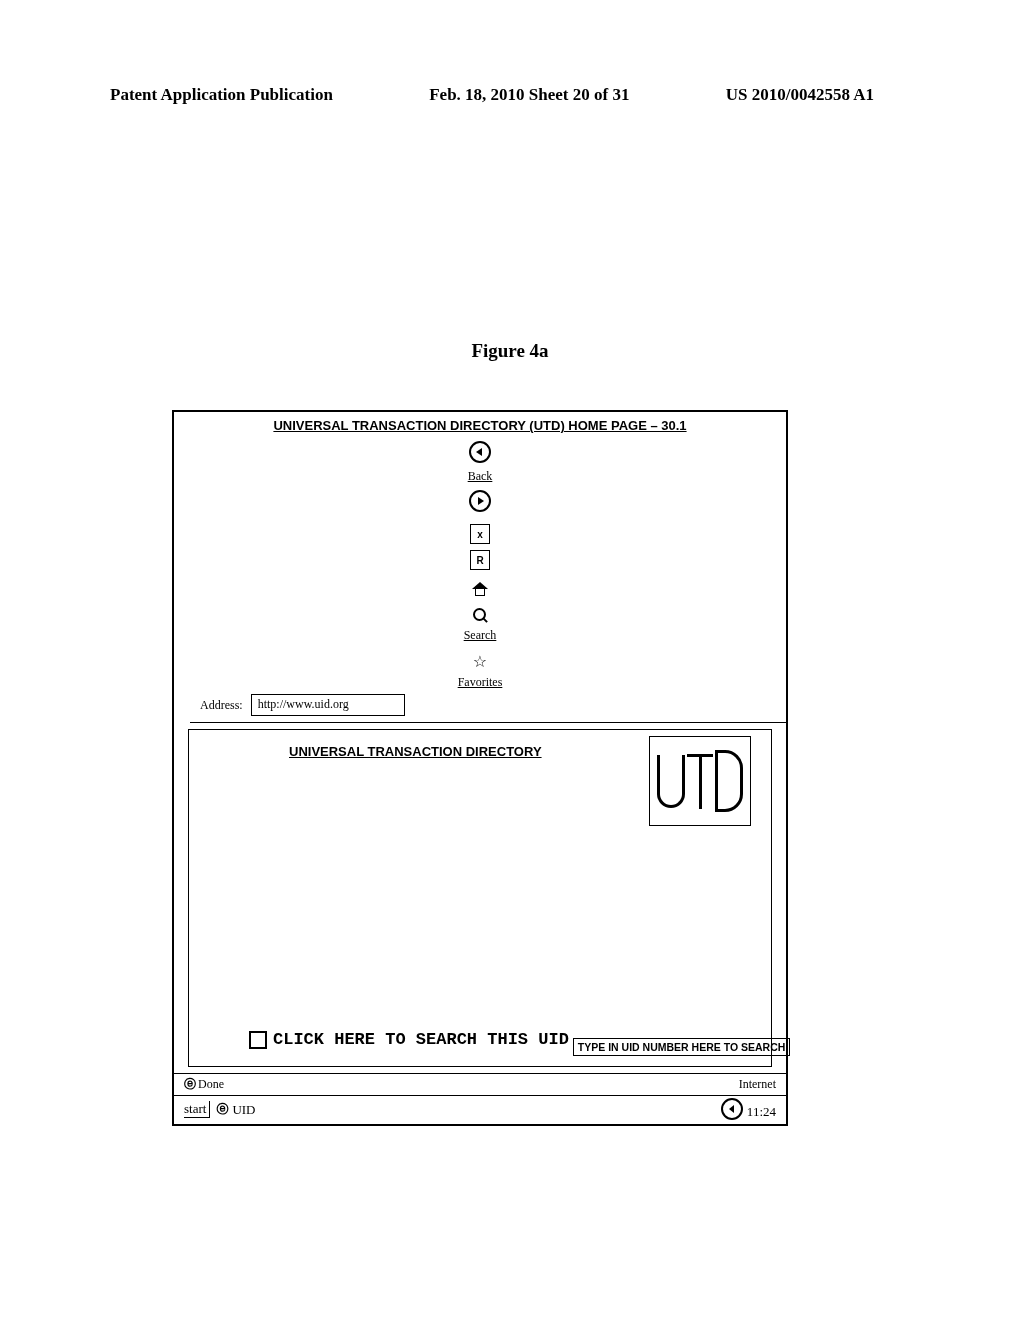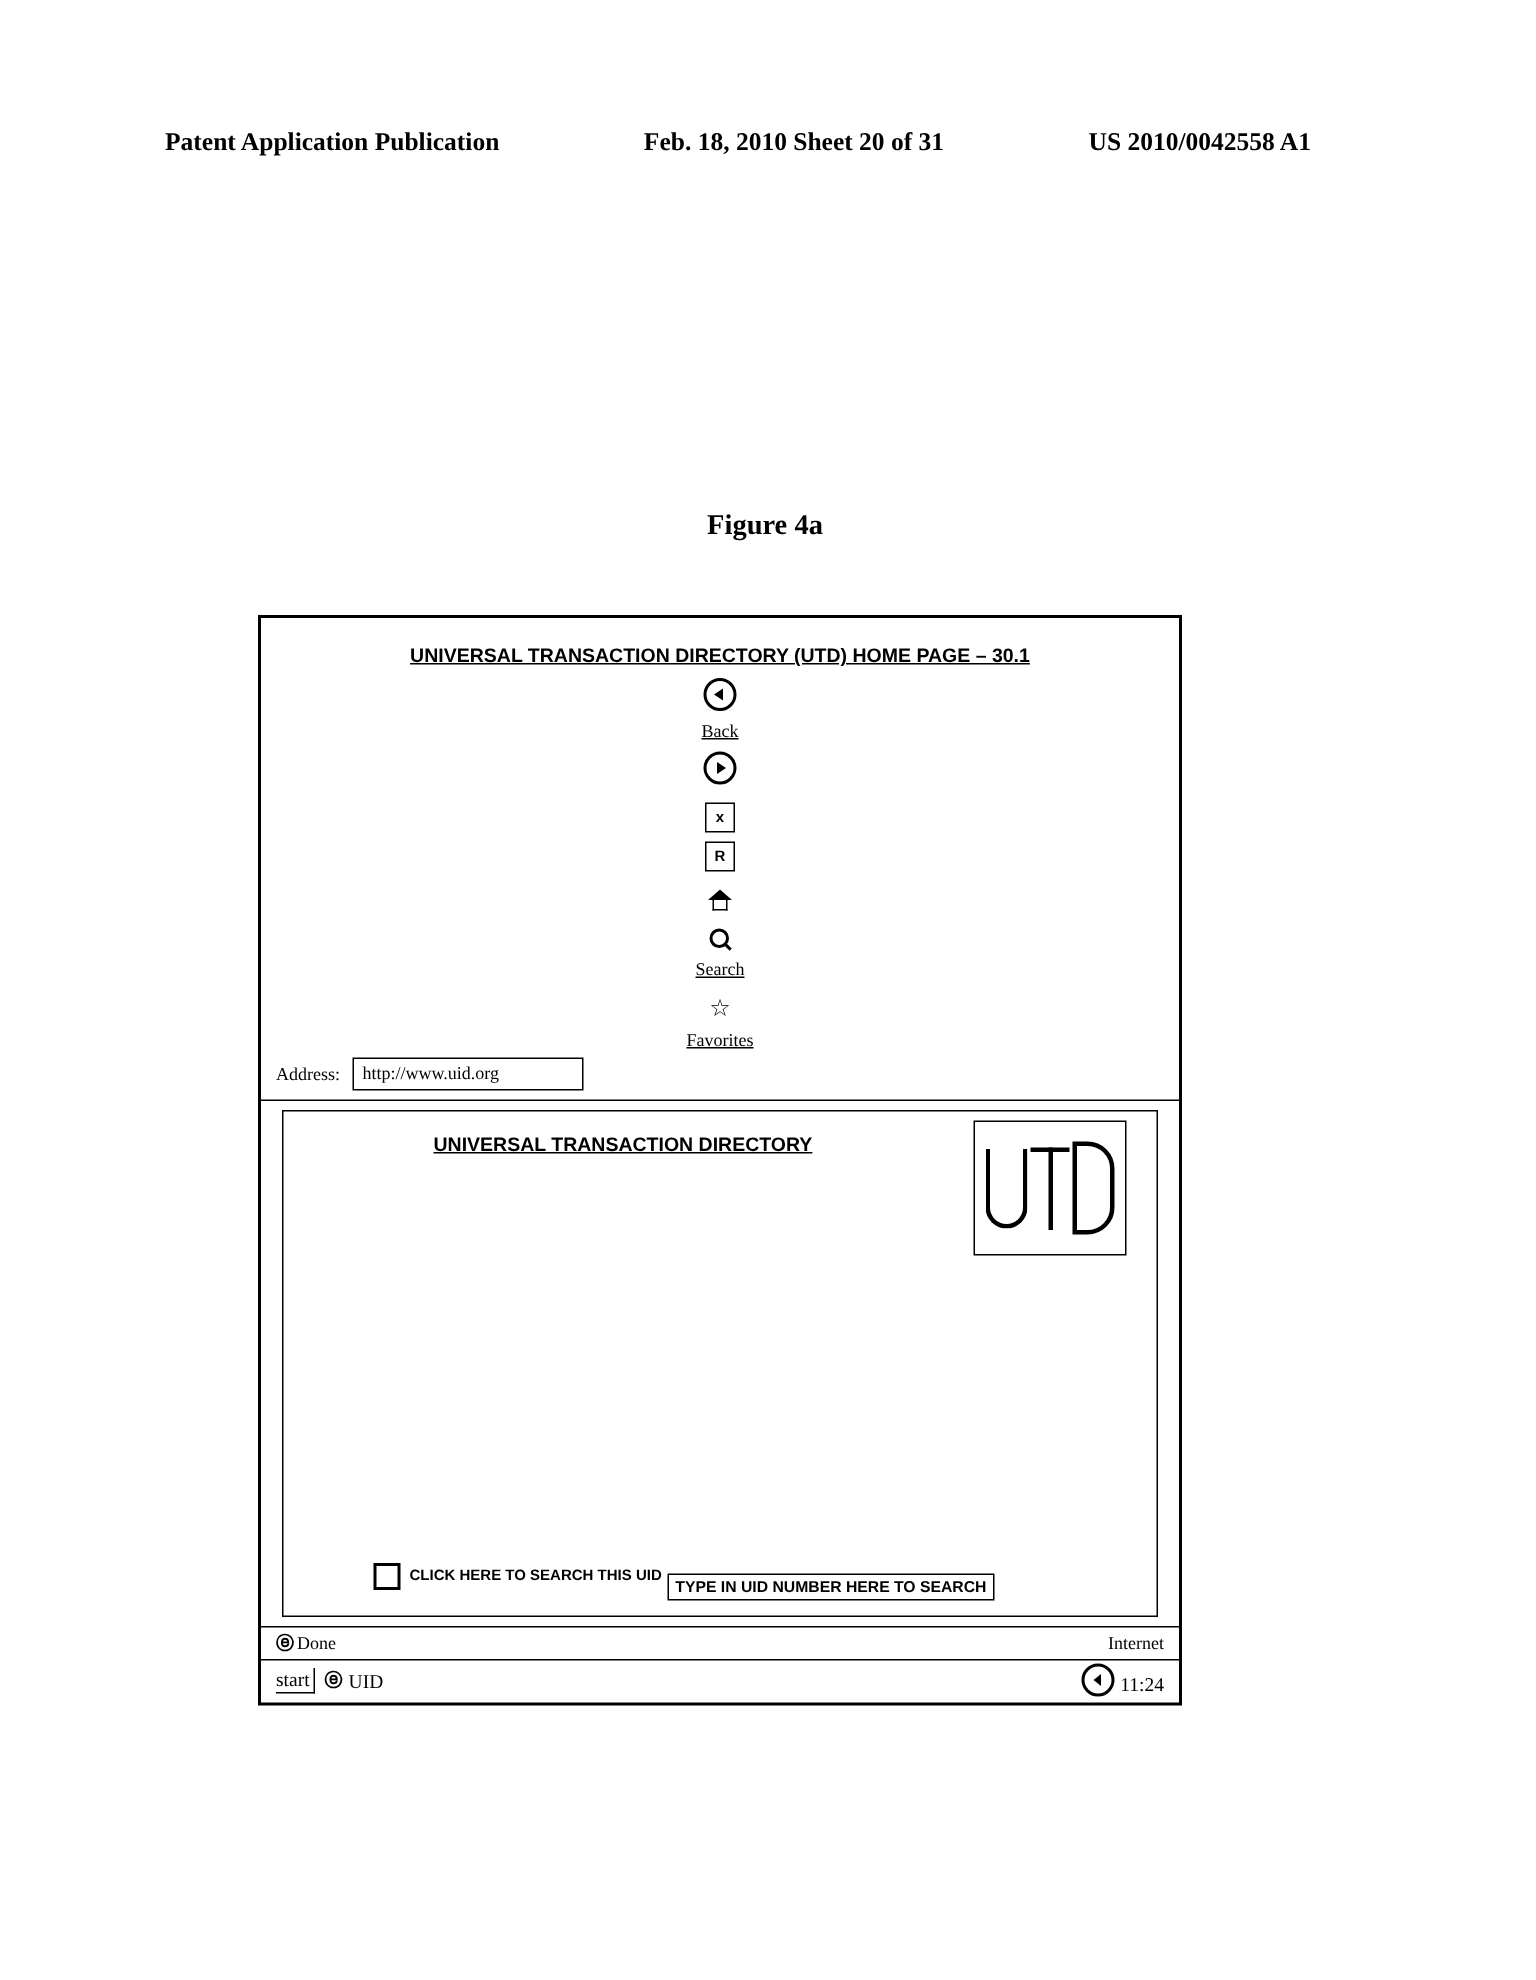--- a/index.html
+++ b/index.html
@@ -46,21 +46,20 @@
     box-sizing: border-box;
     font-family: Arial, Helvetica, sans-serif;
   }
   .title-bar {
     text-align: center;
     font-weight: bold;
     font-size: 13px;
     text-decoration: underline;
     padding: 6px 4px 4px 4px;
     font-family: Arial, Helvetica, sans-serif;
-    margin-top: 11px;
   }
   .menu-bar {
     font-size: 12px;
     padding: 2px 10px 2px 10px;
     border-bottom: 1.5px solid #000;
     font-family: "Times New Roman", serif;
   }
   .menu-bar span {
     margin-right: 10px;
   }
@@ -162,20 +161,21 @@
     text-decoration: underline;
   }
   .address-row {
     display: flex;
     align-items: center;
     padding: 2px 10px 6px 10px;
     gap: 8px;
     font-size: 12px;
     border-bottom: 1.5px solid #000;
     font-family: "Times New Roman", serif;
+    margin-left: 16px;
   }
   .address-input {
     border: 1.5px solid #000;
     padding: 2px 6px;
     width: 140px;
     height: 16px;
     font-size: 12px;
     font-family: "Times New Roman", serif;
   }
   .content-area {
@@ -257,23 +257,24 @@
     font-family: Arial, sans-serif;
   }
   .checkbox {
     width: 14px;
     height: 14px;
     border: 2px solid #000;
     margin-right: 6px;
     flex-shrink: 0;
   }
   .search-label {
-    font-size: 10px;
+    font-size: 17px;
     font-weight: bold;
     white-space: nowrap;
+    font-family: Liberation Mono, monospace;
   }
   .search-box {
     border: 1.5px solid #000;
     padding: 2px 4px;
     font-size: 10.5px;
     font-weight: bold;
     margin-left: 4px;
     white-space: nowrap;
     margin-top: 15px;
   }

